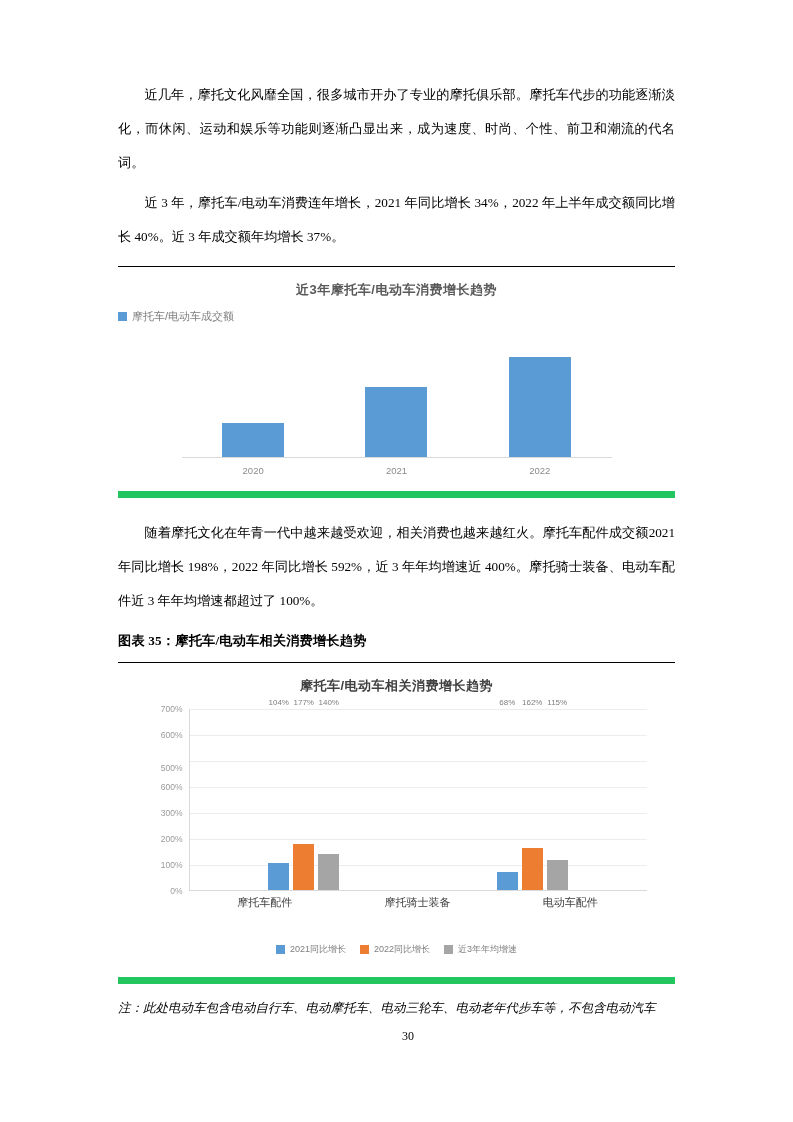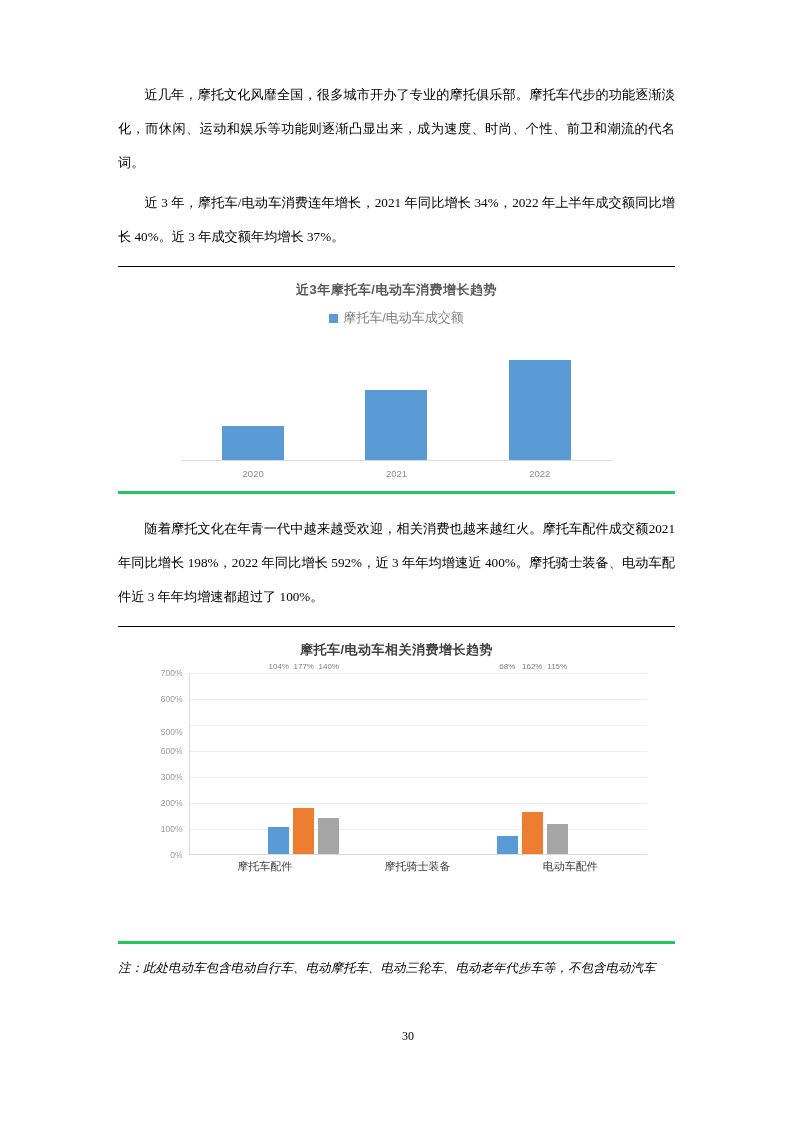--- a/index.html
+++ b/index.html
@@ -29,41 +29,41 @@
   }
   .fig-title {
     font-size: 13.2px;
     font-weight: bold;
     margin: 14px 0 0 0;
     letter-spacing: 0.2px;
   }
   .chart-block {
     margin-top: 12px;
     border-top: 1px solid #000;
-    border-bottom: 3px solid #22c55e;
+    border-bottom: 7px solid #22c55e;
     padding: 14px 0 10px 0;
   }
   .chart1-box { height: 200px; position: relative; }
   .chart-title {
     text-align: center;
     font-family: "Liberation Sans", sans-serif;
     font-weight: bold;
     font-size: 13px;
     color: #595959;
     letter-spacing: 0.5px;
   }
   .chart-title.dark { color: #404040; }
   .legend-row {
     display: flex;
-    justify-content: center;
+    justify-content: flex-start;
     align-items: center;
     gap: 6px;
     margin-top: 10px;
     font-family: "Liberation Sans", sans-serif;
-    font-size: 13px;
+    font-size: 11px;
     color: #7f7f7f;
   }
   .legend-item { display: flex; align-items: center; gap: 5px; }
   .legend-swatch { width: 9px; height: 9px; display: inline-block; }
 
   
   .c1-plot {
     position: relative;
     margin: 16px auto 0 auto;
     width: 430px;
@@ -223,20 +223,21 @@
       <div class="c1-labels">
         <div>2020</div>
         <div>2021</div>
         <div>2022</div>
       </div>
     </div>
   </div>
 
   <p class="para" style="margin-top:18px">随着摩托文化在年青一代中越来越受欢迎，相关消费也越来越红火。摩托车配件成交额2021 年同比增长 198%，2022 年同比增长 592%，近 3 年年均增速近 400%。摩托骑士装备、电动车配件近 3 年年均增速都超过了 100%。</p>
 
+  <div class="fig-title">图表 35：摩托车/电动车相关消费增长趋势</div>
 
   <div class="chart-block">
     <div class="chart2-box">
       <div class="chart-title dark">摩托车/电动车相关消费增长趋势</div>
 
       <div class="c2-area">
         <div class="c2-yaxis">
           <span class="c2-ytick" style="top:182px">0%</span>
           <span class="c2-ytick" style="top:156px">100%</span>
           <span class="c2-ytick" style="top:130px">200%</span>
@@ -292,19 +293,33 @@
           </div>
         </div>
 
         <div class="c2-xlabels">
           <div>摩托车配件</div>
           <div>摩托骑士装备</div>
           <div>电动车配件</div>
         </div>
       </div>
 
+      <div class="c2-legend">
+        <div class="legend-item">
+          <span class="legend-swatch" style="background:#5b9bd5"></span>
+          <span>2021同比增长</span>
+        </div>
+        <div class="legend-item">
+          <span class="legend-swatch" style="background:#ed7d31"></span>
+          <span>2022同比增长</span>
+        </div>
+        <div class="legend-item">
+          <span class="legend-swatch" style="background:#a5a5a5"></span>
+          <span>近3年年均增速</span>
+        </div>
+      </div>
     </div>
   </div>
 
   <div class="note">注：此处电动车包含电动自行车、电动摩托车、电动三轮车、电动老年代步车等，不包含电动汽车</div>
 
   <div class="page-number">30</div>
 </div>
 
 </body></html>

